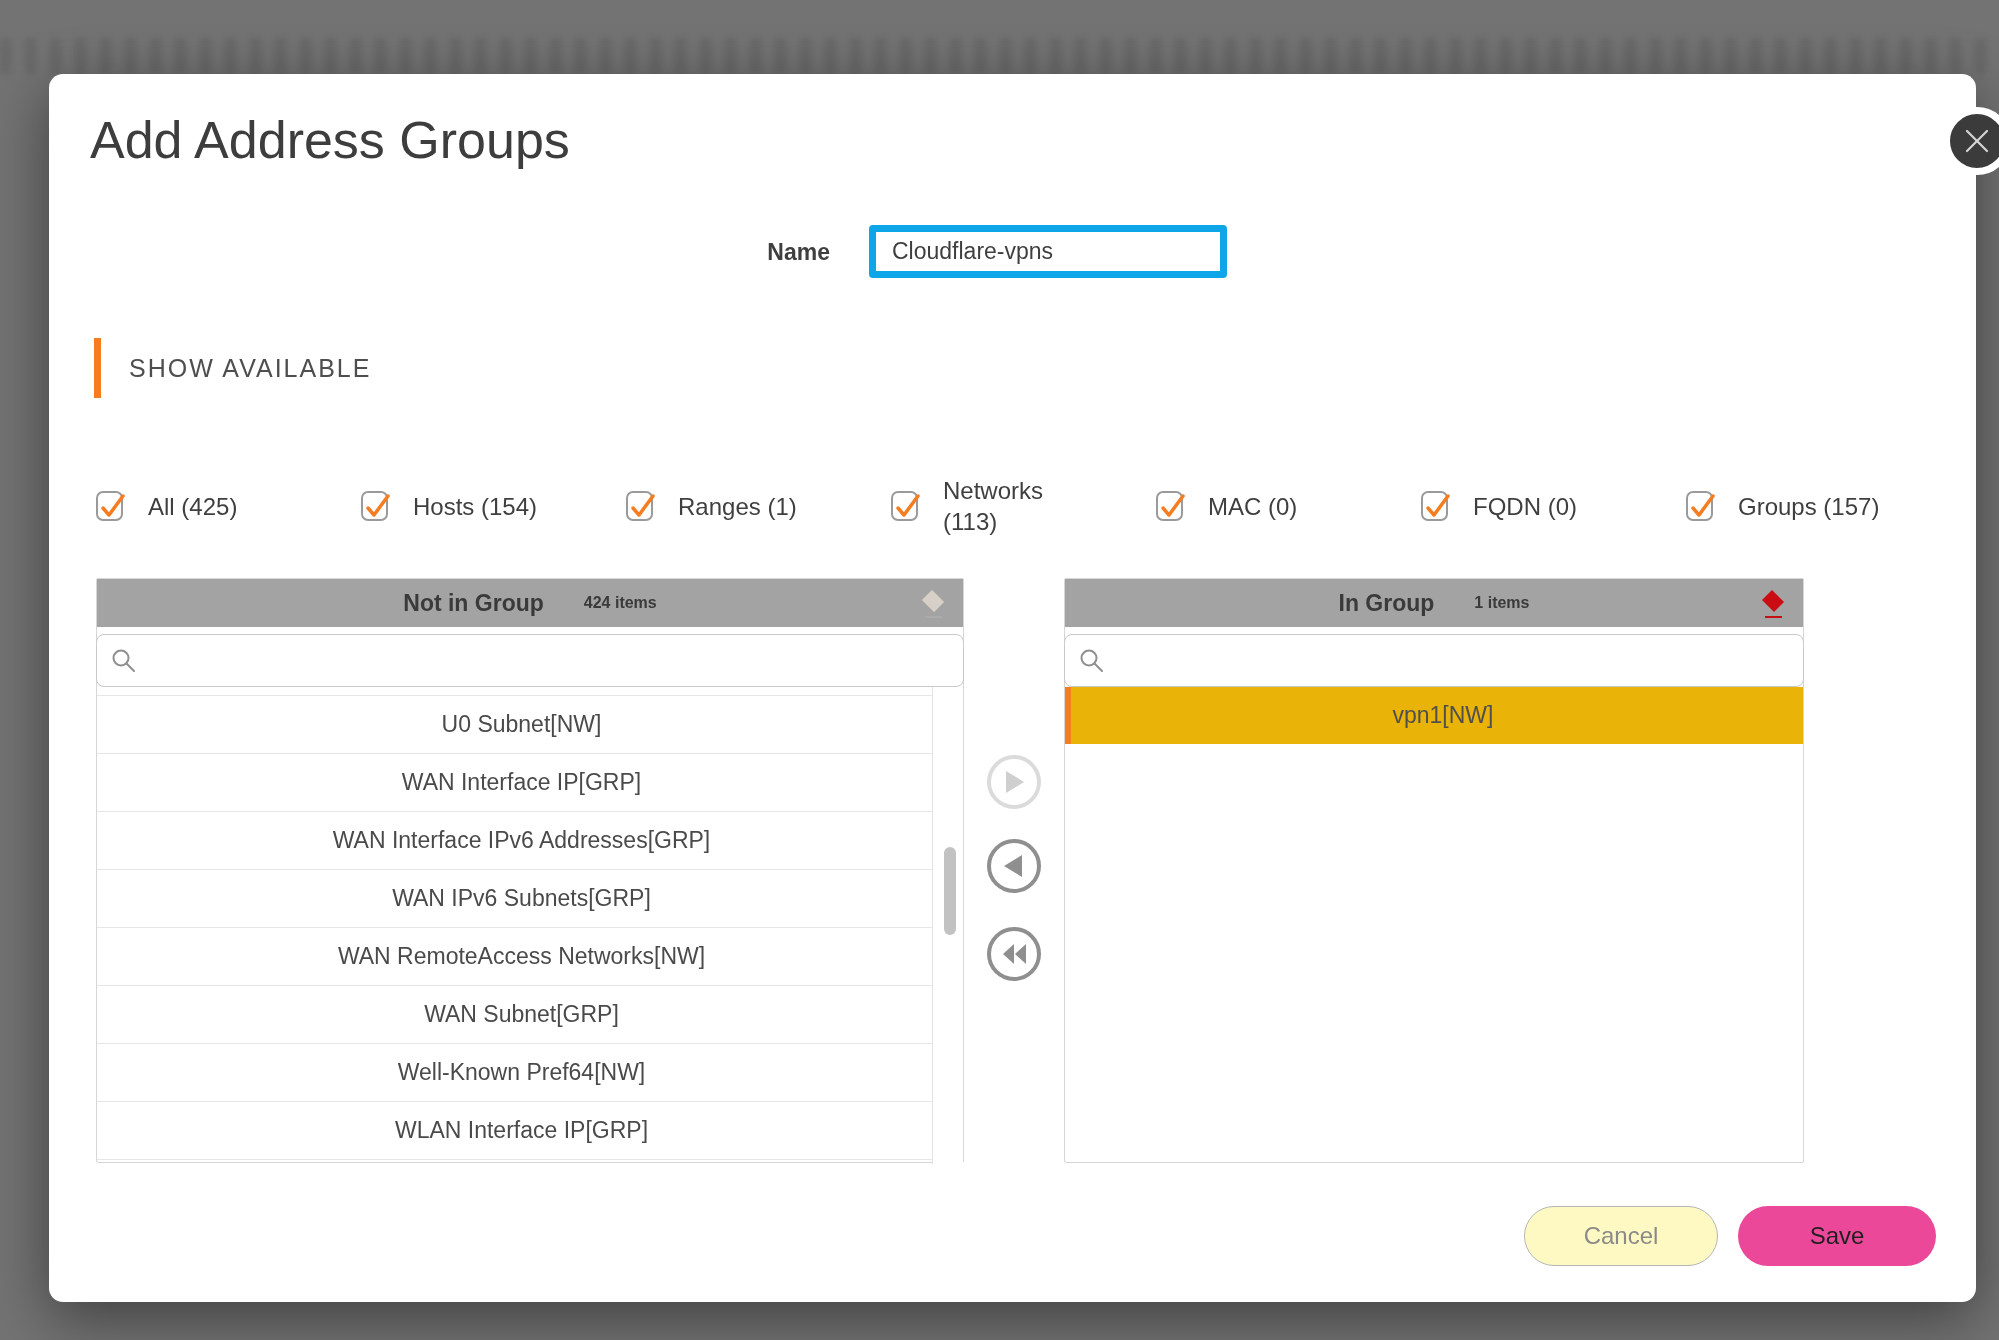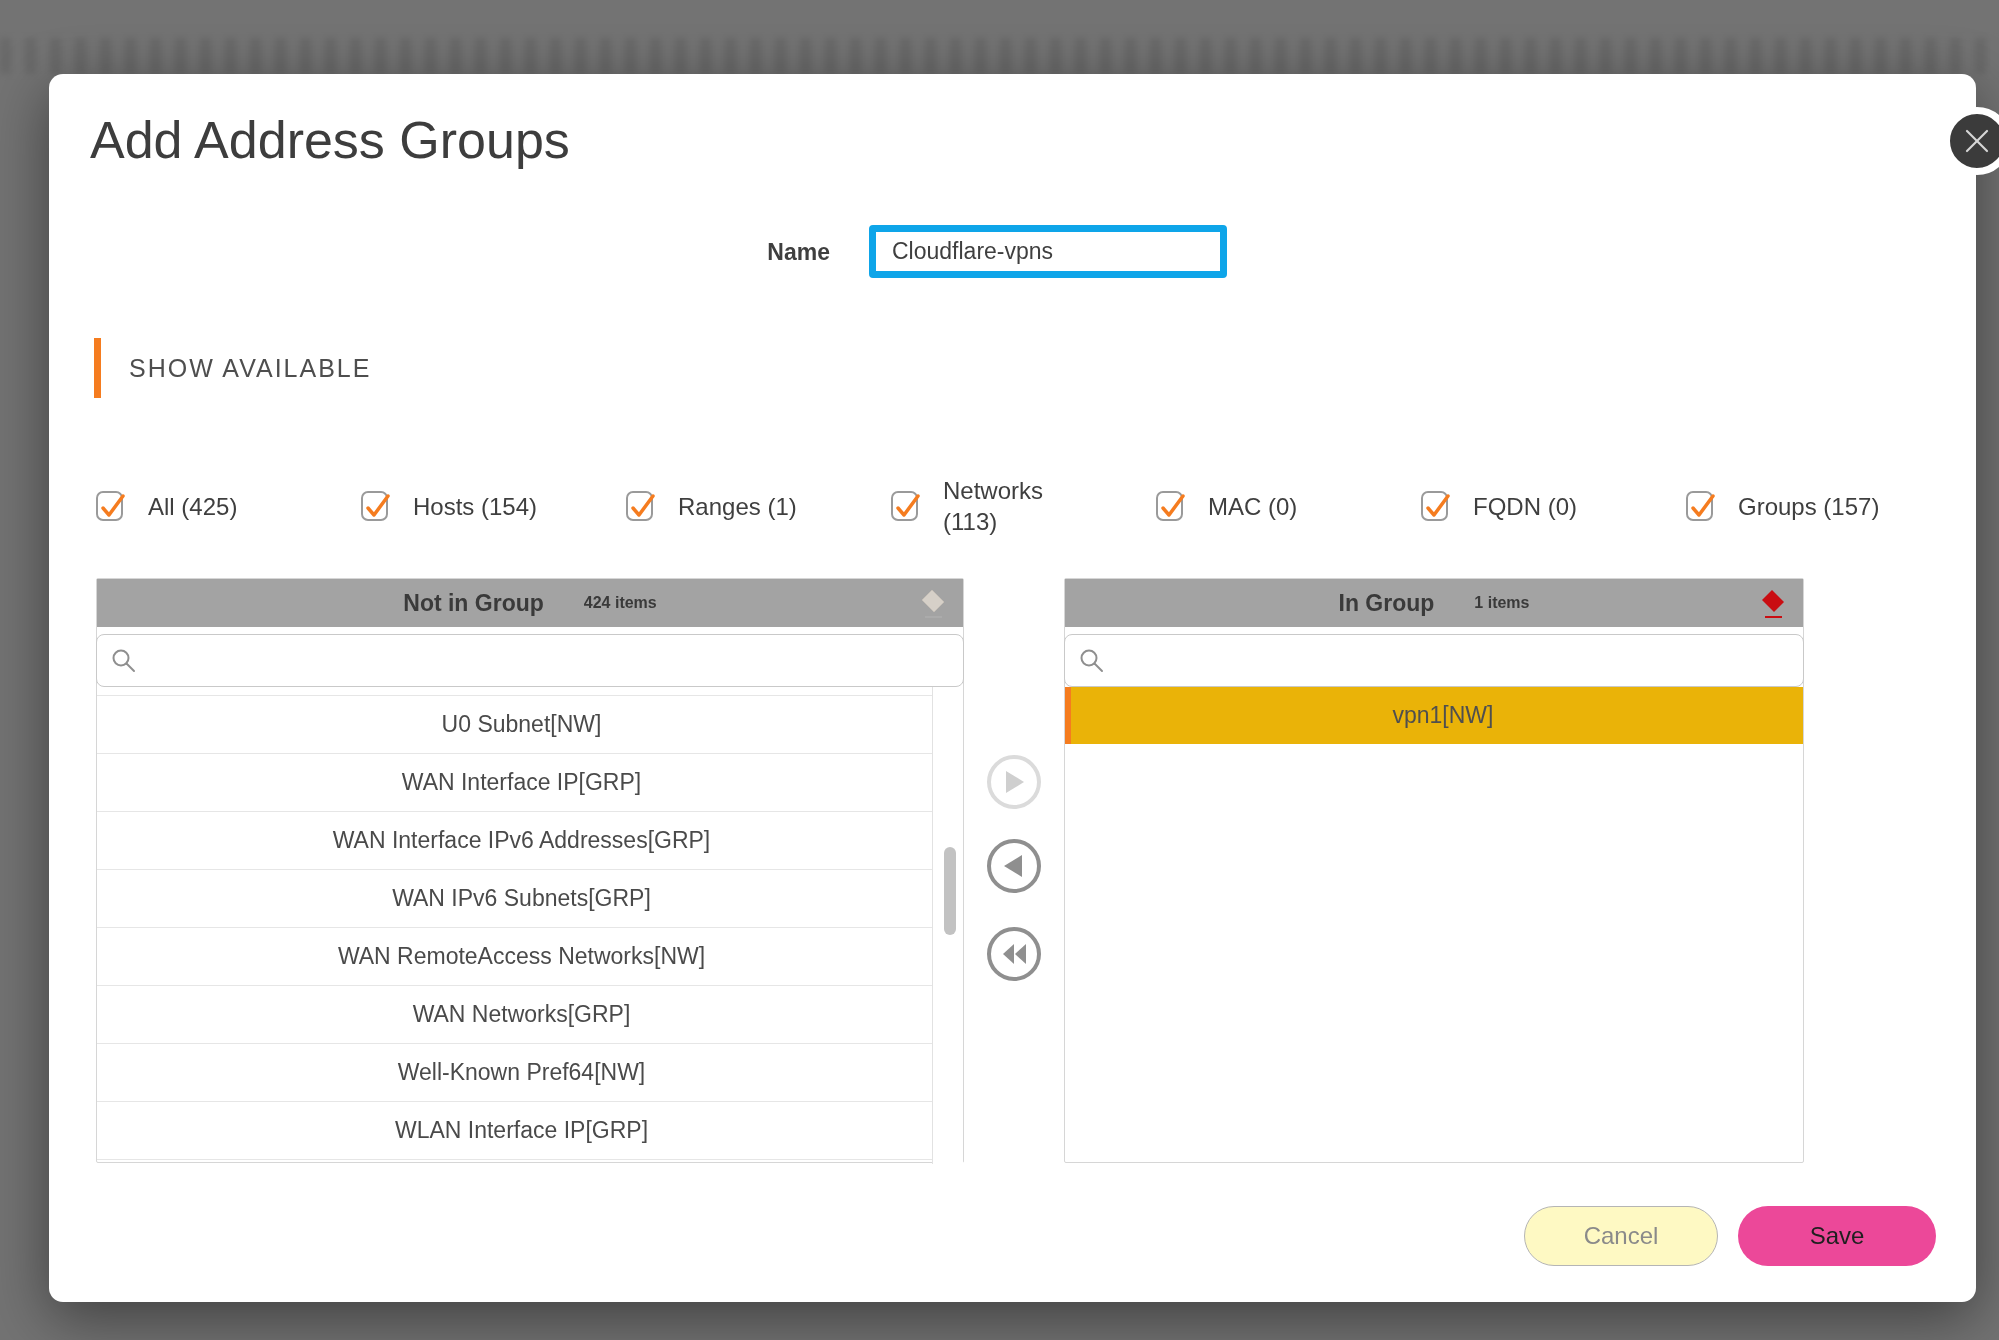--- a/index.html
+++ b/index.html
@@ -232,21 +232,21 @@
       </span>
     </div>
     <div class="list-area">
       <div class="rows">
         <div class="row-sliver"></div>
         <div class="list-row">U0 Subnet[NW]</div>
         <div class="list-row">WAN Interface IP[GRP]</div>
         <div class="list-row">WAN Interface IPv6 Addresses[GRP]</div>
         <div class="list-row">WAN IPv6 Subnets[GRP]</div>
         <div class="list-row">WAN RemoteAccess Networks[NW]</div>
-        <div class="list-row">WAN Networks[GRP]</div>
+        <div class="list-row">WAN Subnet[GRP]</div>
         <div class="list-row">Well-Known Pref64[NW]</div>
         <div class="list-row">WLAN Interface IP[GRP]</div>
       </div>
       <div class="scroll-gutter">
         <div class="scroll-thumb"></div>
       </div>
     </div>
   </div>
 
   <button class="transfer-btn disabled" style="top:681px;">

